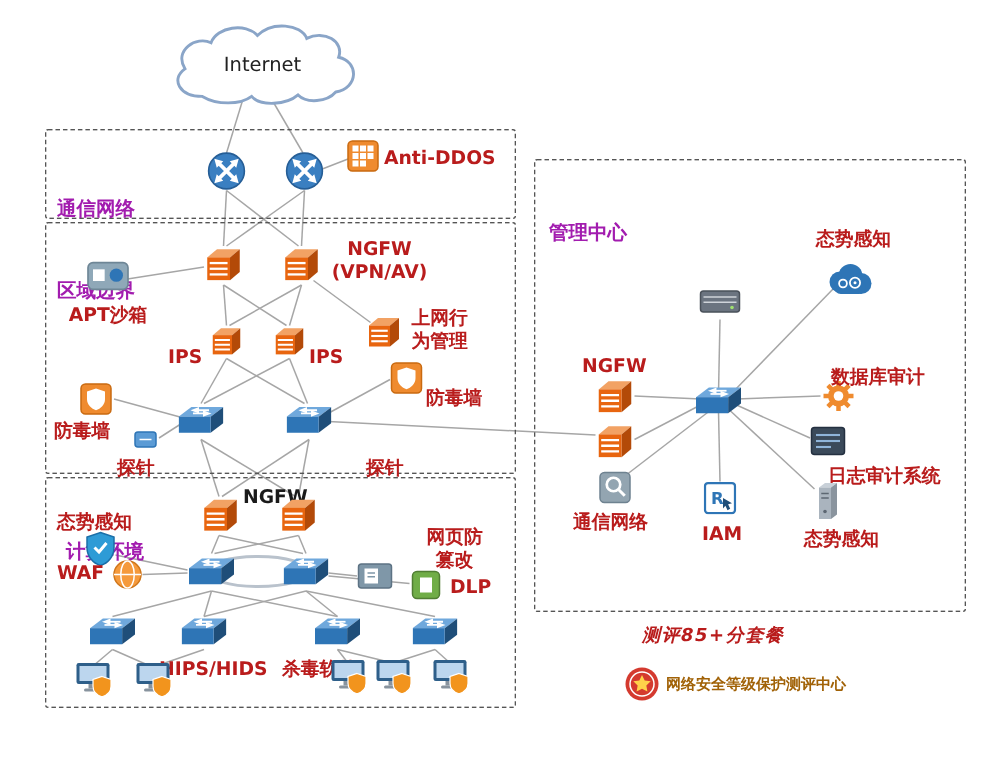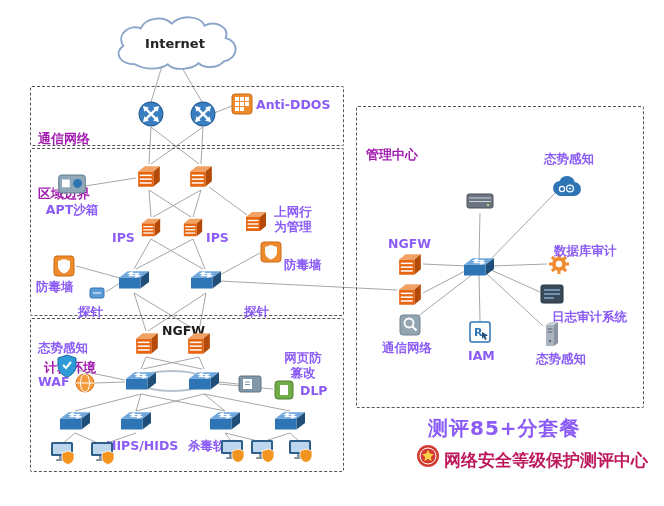--- a/index.html
+++ b/index.html
@@ -3,27 +3,27 @@
 <meta charset="utf-8">
 <style>
   html,body{margin:0;padding:0;background:#fff;}
   #canvas{position:relative;width:664px;height:506px;background:#fff;overflow:hidden;
           font-family:"DejaVu Sans","Liberation Sans",sans-serif;}
   #wires{position:absolute;left:0;top:0;pointer-events:none;}
   #wires line{stroke:#a6a6a6;stroke-width:1;}
   .zone{position:absolute;border:1.6px dashed #555;border-radius:2px;}
   .zlabel{position:absolute;font-size:13px;font-weight:bold;color:#a21caf;white-space:nowrap;margin-top:32px;}
   .node{position:absolute;}
-  .lbl{position:absolute;font-size:12.5px;font-weight:bold;color:#8b5cf6;line-height:1.2;}
+  .lbl{position:absolute;font-size:12.5px;font-weight:bold;color:#b91c1c;line-height:1.2;}
   .lbl.black{color:#1a1a1a;}
   .lbl.c{text-align:center;}
   .lbl.nw{white-space:nowrap;}
-  .big{font-size:20px;white-space:nowrap;letter-spacing:1px;}
-  .footer-text{font-size:17px;color:#be185d;font-weight:bold;white-space:nowrap;font-family:Liberation Serif, serif;}
-  .internet{position:absolute;font-size:13px;color:#222;font-weight:bold;text-align:center;}
+  .big{font-size:12px;white-space:nowrap;letter-spacing:1px;font-style:italic;}
+  .footer-text{font-size:10px;color:#a16207;font-weight:bold;white-space:nowrap;font-family:Liberation Serif, serif;}
+  .internet{position:absolute;font-size:13px;color:#222;font-weight:normal;text-align:center;}
 </style>
 </head>
 <body>
 
 <div id="canvas">
 
   <svg width="0" height="0" style="position:absolute">
     <defs>
       <symbol id="sym-router" viewBox="0 0 24 24">
         <circle cx="12" cy="12" r="11" fill="#3a7fc1" stroke="#265e96"></circle>
@@ -246,20 +246,21 @@
       <use href="#sym-antiddos" width="22" height="22"></use>
     </svg>
   <span class="lbl nw" style="left:256px;top:97px">Anti-DDOS</span>
 
   <svg class="node" style="left:136px;top:164px" width="26" height="26">
       <use href="#sym-firewall" width="26" height="26"></use>
     </svg>
   <svg class="node" style="left:188px;top:164px" width="26" height="26">
       <use href="#sym-firewall" width="26" height="26"></use>
     </svg>
+  <span class="lbl c" style="left:217px;top:158px;width:72px">NGFW (VPN/AV)</span>
   <svg class="node" style="left:57px;top:174px" width="30" height="20">
       <use href="#sym-apt" width="30" height="20"></use>
     </svg>
   <span class="lbl c" style="left:40px;top:202px;width:64px">APT沙箱</span>
   <svg class="node" style="left:140px;top:217px" width="22" height="22">
       <use href="#sym-firewall" width="22" height="22"></use>
     </svg>
   <svg class="node" style="left:182px;top:217px" width="22" height="22">
       <use href="#sym-firewall" width="22" height="22"></use>
     </svg>

